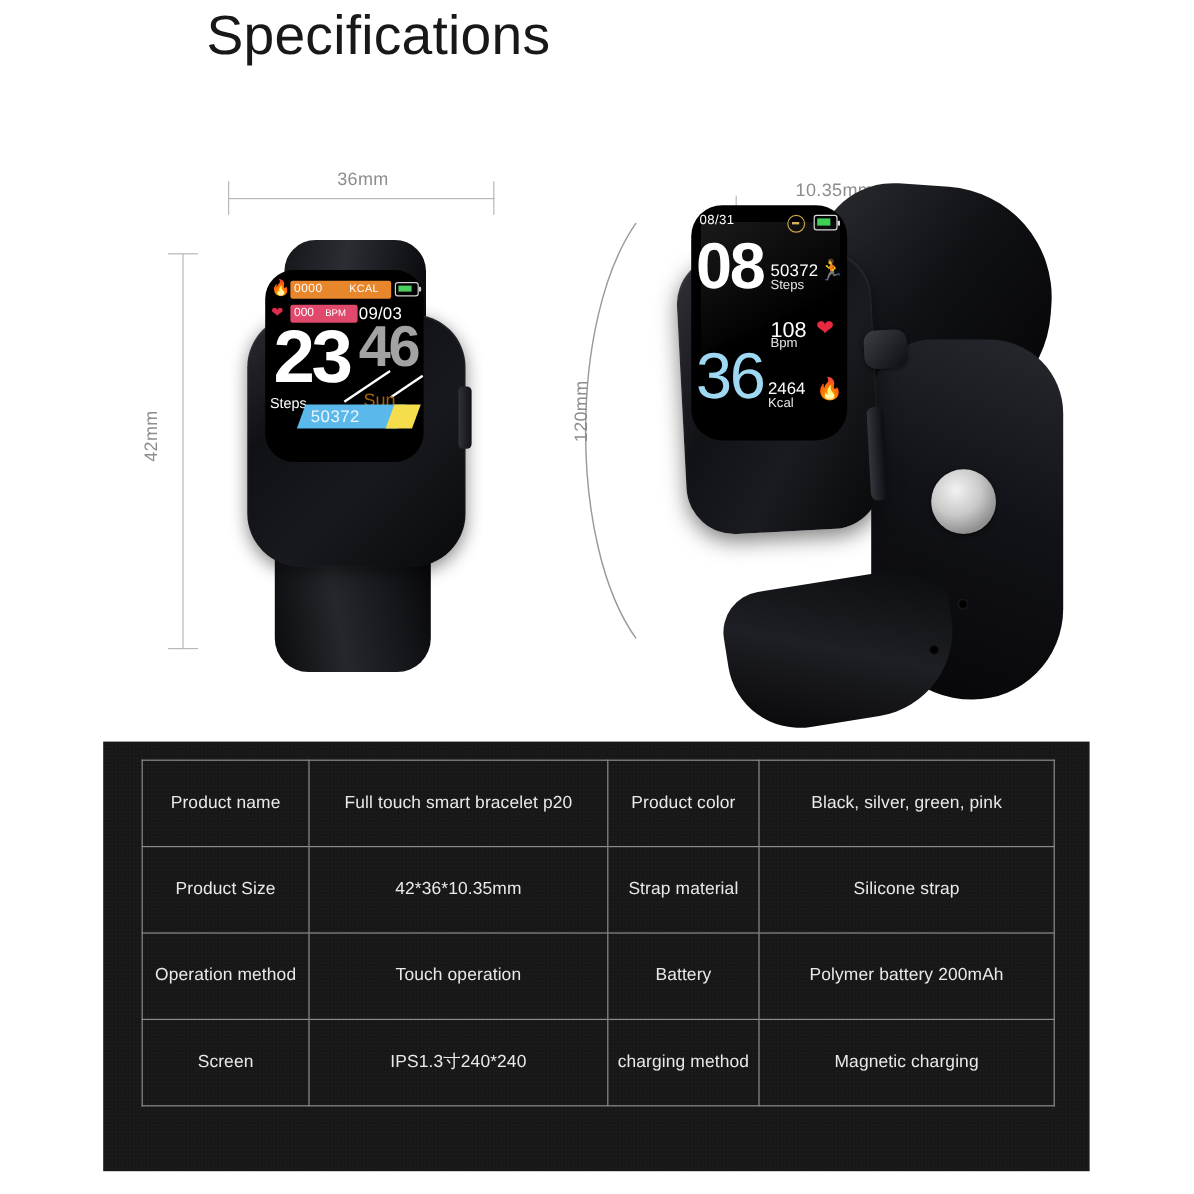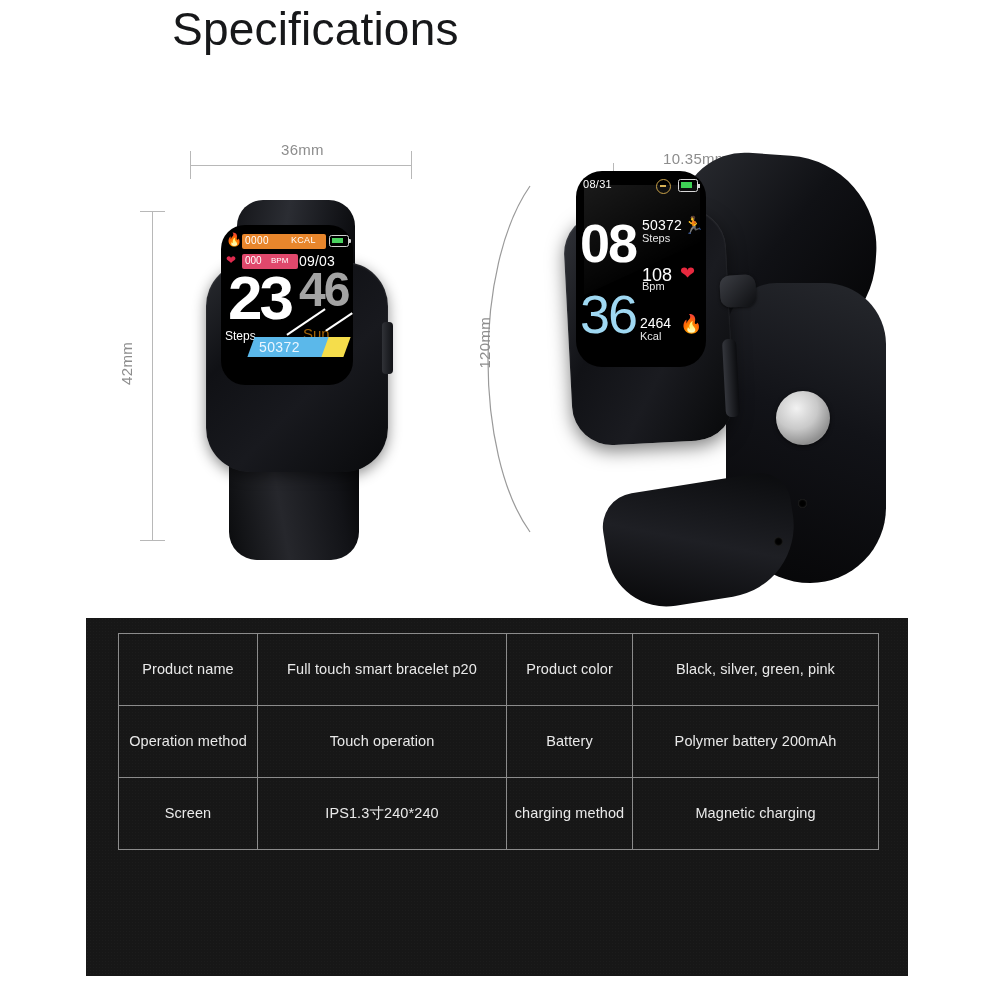--- a/index.html
+++ b/index.html
@@ -154,21 +154,21 @@
     position:absolute;left:80px;top:8px;width:13px;height:13px;border-radius:50%;
     border:1.4px solid #c9a24a;
   }
   .s2 .bt:after{content:"";position:absolute;left:2.5px;top:5px;width:6px;height:2px;background:#d8b257;}
   .s2 .batt2{
     position:absolute;left:102px;top:8px;width:18px;height:11px;
     border:1.4px solid #d8d8d8;border-radius:2.5px;
   }
   .s2 .batt2 i{position:absolute;left:1.5px;top:1.5px;width:11px;height:6px;background:#3fd155;display:block;}
   .s2 .batt2:after{content:"";position:absolute;right:-3px;top:3.5px;width:2px;height:4px;background:#d8d8d8;}
-  .s2 .t1{position:absolute;left:4px;top:45px;font-size:54px;color:#fff;font-weight:700;letter-spacing:-2px;line-height:1;}
+  .s2 .t1{position:absolute;left:4px;top:24px;font-size:54px;color:#fff;font-weight:700;letter-spacing:-2px;line-height:1;}
   .s2 .t2{position:absolute;left:4px;top:116px;font-size:54px;color:#9fd8f2;font-weight:400;letter-spacing:-2px;line-height:1;}
   .s2 .m1v{position:absolute;left:66px;top:46px;font-size:14px;color:#fff;letter-spacing:.2px;}
   .s2 .m1u{position:absolute;left:66px;top:61px;font-size:11px;color:#e6e6e6;}
   .s2 .m2v{position:absolute;left:66px;top:94px;font-size:18px;color:#fff;}
   .s2 .m2u{position:absolute;left:66px;top:109px;font-size:11px;color:#e6e6e6;}
   .s2 .m3v{position:absolute;left:64px;top:144px;font-size:14px;color:#fff;}
   .s2 .m3u{position:absolute;left:64px;top:159px;font-size:11px;color:#e6e6e6;}
   .s2 .icRun{position:absolute;left:107px;top:46px;font-size:17px;color:#49d96b;line-height:1;}
   .s2 .icHeart{position:absolute;left:104px;top:93px;font-size:18px;color:#e8293f;line-height:1;}
   .s2 .icFlame{position:absolute;left:104px;top:144px;font-size:18px;color:#4a63e8;line-height:1;}
@@ -300,20 +300,26 @@
   <div class="panel">
     <table class="spectable">
       <tbody>
         <tr>
           <td class="c1">Product name</td>
           <td class="c2">Full touch smart bracelet p20</td>
           <td class="c3">Product color</td>
           <td class="c4">Black, silver, green, pink</td>
         </tr>
         <tr>
+          <td class="c1">Product Size</td>
+          <td class="c2">42*36*10.35mm</td>
+          <td class="c3">Strap material</td>
+          <td class="c4">Silicone strap</td>
+        </tr>
+        <tr>
           <td class="c1">Operation method</td>
           <td class="c2">Touch operation</td>
           <td class="c3">Battery</td>
           <td class="c4">Polymer battery 200mAh</td>
         </tr>
         <tr>
           <td class="c1">Screen</td>
           <td class="c2">IPS1.3寸240*240</td>
           <td class="c3">charging method</td>
           <td class="c4">Magnetic charging</td>

